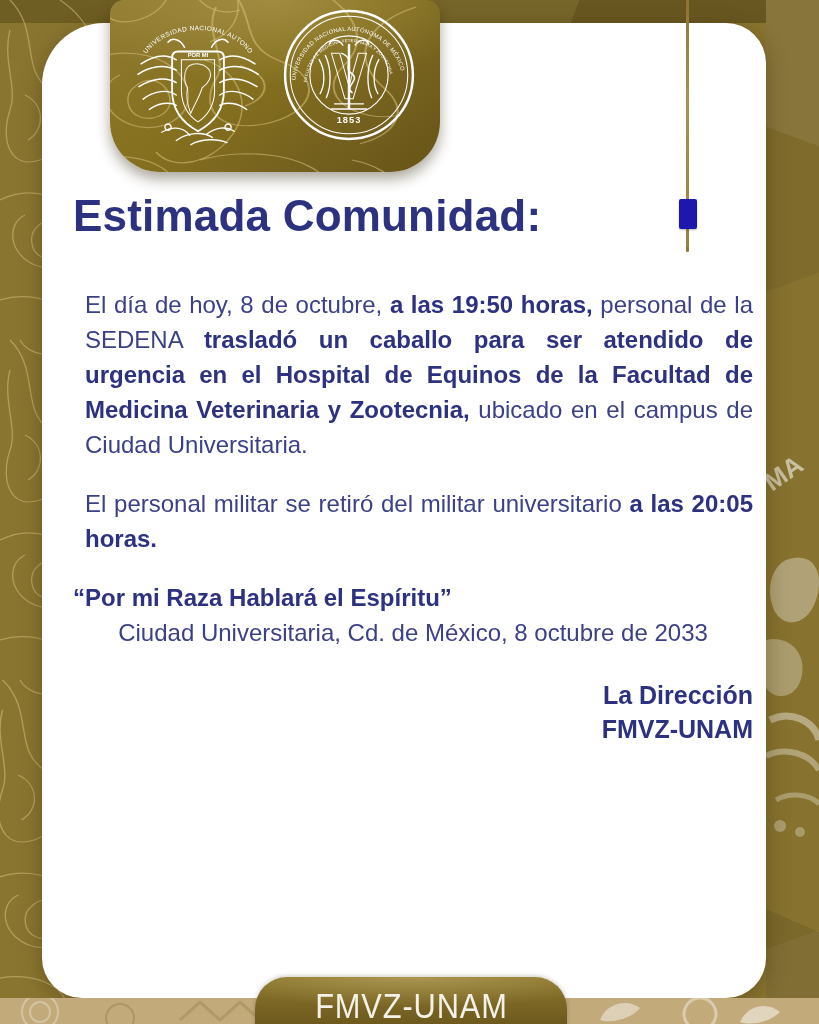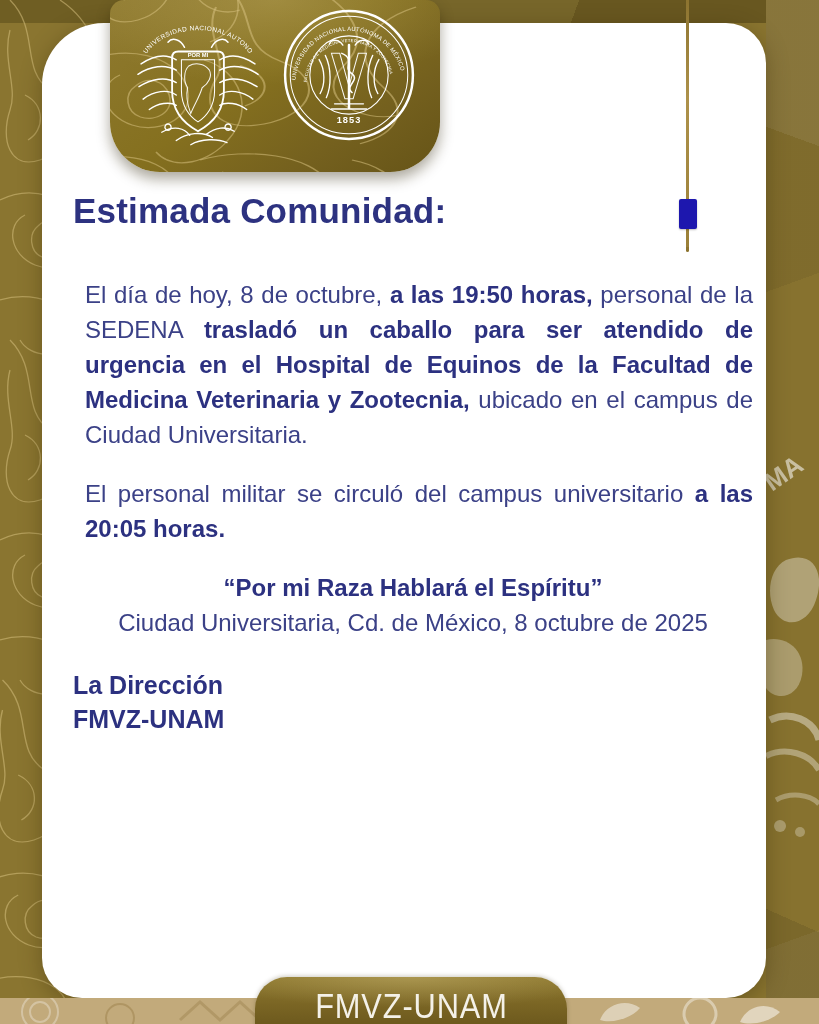--- a/index.html
+++ b/index.html
@@ -68,37 +68,37 @@
     position:absolute;left:679px;top:199px;width:18px;height:30px;
     background:#1d17ae;border-radius:2px;
     box-shadow:0 1px 2px rgba(0,0,0,0.25);
   }
   
   .content{
     position:absolute;left:73px;right:66px;top:191px;
     color:#3b4187;
   }
   .heading{
-    font-size:35px;font-weight:700;color:#2d3280;
+    font-size:44px;font-weight:700;color:#2d3280;
     margin:0 0 46px 0;letter-spacing:0.2px;
   }
   .para{
     font-size:24px;line-height:35px;text-align:justify;
     margin:0 0 24px 12px;color:#3b4187;
   }
   .para .b,.b{font-weight:700;color:#2c3180;}
   .motto{
-    margin:22px 0 0 0;text-align:center;
+    margin:22px 0 0 0;
     font-size:24px;line-height:35px;font-weight:700;color:#2c3180;
   }
   .dateline{
     margin:0;text-align:center;font-size:24px;line-height:35px;color:#3b4187;
   }
   .signature{
-    margin:28px 0 0 0;text-align:left;
+    margin:28px 0 0 0;text-align:right;
     font-size:25px;line-height:34px;font-weight:700;color:#2c3180;
   }
   
   .footer-pill{
     position:absolute;left:255px;top:977px;width:312px;height:70px;
     border-radius:32px 32px 12px 12px;
     background:
       radial-gradient(120% 80% at 50% 0%,rgba(255,240,180,0.25),rgba(255,240,180,0) 55%),
       linear-gradient(180deg,#8e782e 0%,#7a6524 40%,#5e4c15 100%);
     box-shadow:0 -1px 4px rgba(55,42,8,0.25);
@@ -260,24 +260,24 @@
 </div>
 
 <div class="cord"></div>
 <div class="bookmark"></div>
 <div class="cord-tip"></div>
 
 <div class="content">
   <h1 class="heading">Estimada Comunidad:</h1>
 
   <p class="para"><span>El  día de hoy, 8 de octubre, </span><span class="b">a las 19:50 horas,</span><span> personal de la SEDENA </span><span class="b">trasladó un caballo para ser atendido de urgencia en el Hospital de Equinos de la Facultad de Medicina Veterinaria y Zootecnia,</span><span> ubicado en el campus de Ciudad Universitaria.</span></p>
-  <p class="para"><span>El personal militar se circuló del campus universitario </span><span class="b">a las 20:05 horas.</span></p>
+  <p class="para"><span>El personal militar se retiró del militar universitario </span><span class="b">a las 20:05 horas.</span></p>
 
   <p class="motto">“Por mi Raza Hablará el Espíritu”</p>
-  <p class="dateline">Ciudad Universitaria, Cd. de México, 8 octubre de 2025</p>
+  <p class="dateline">Ciudad Universitaria, Cd. de México, 8 octubre de 2033</p>
 
   <div class="signature">
     <div>La Dirección</div>
     <div>FMVZ-UNAM</div>
   </div>
 </div>
 
 <div class="footer-pill">
   <div class="label">FMVZ-UNAM</div>
 </div>

